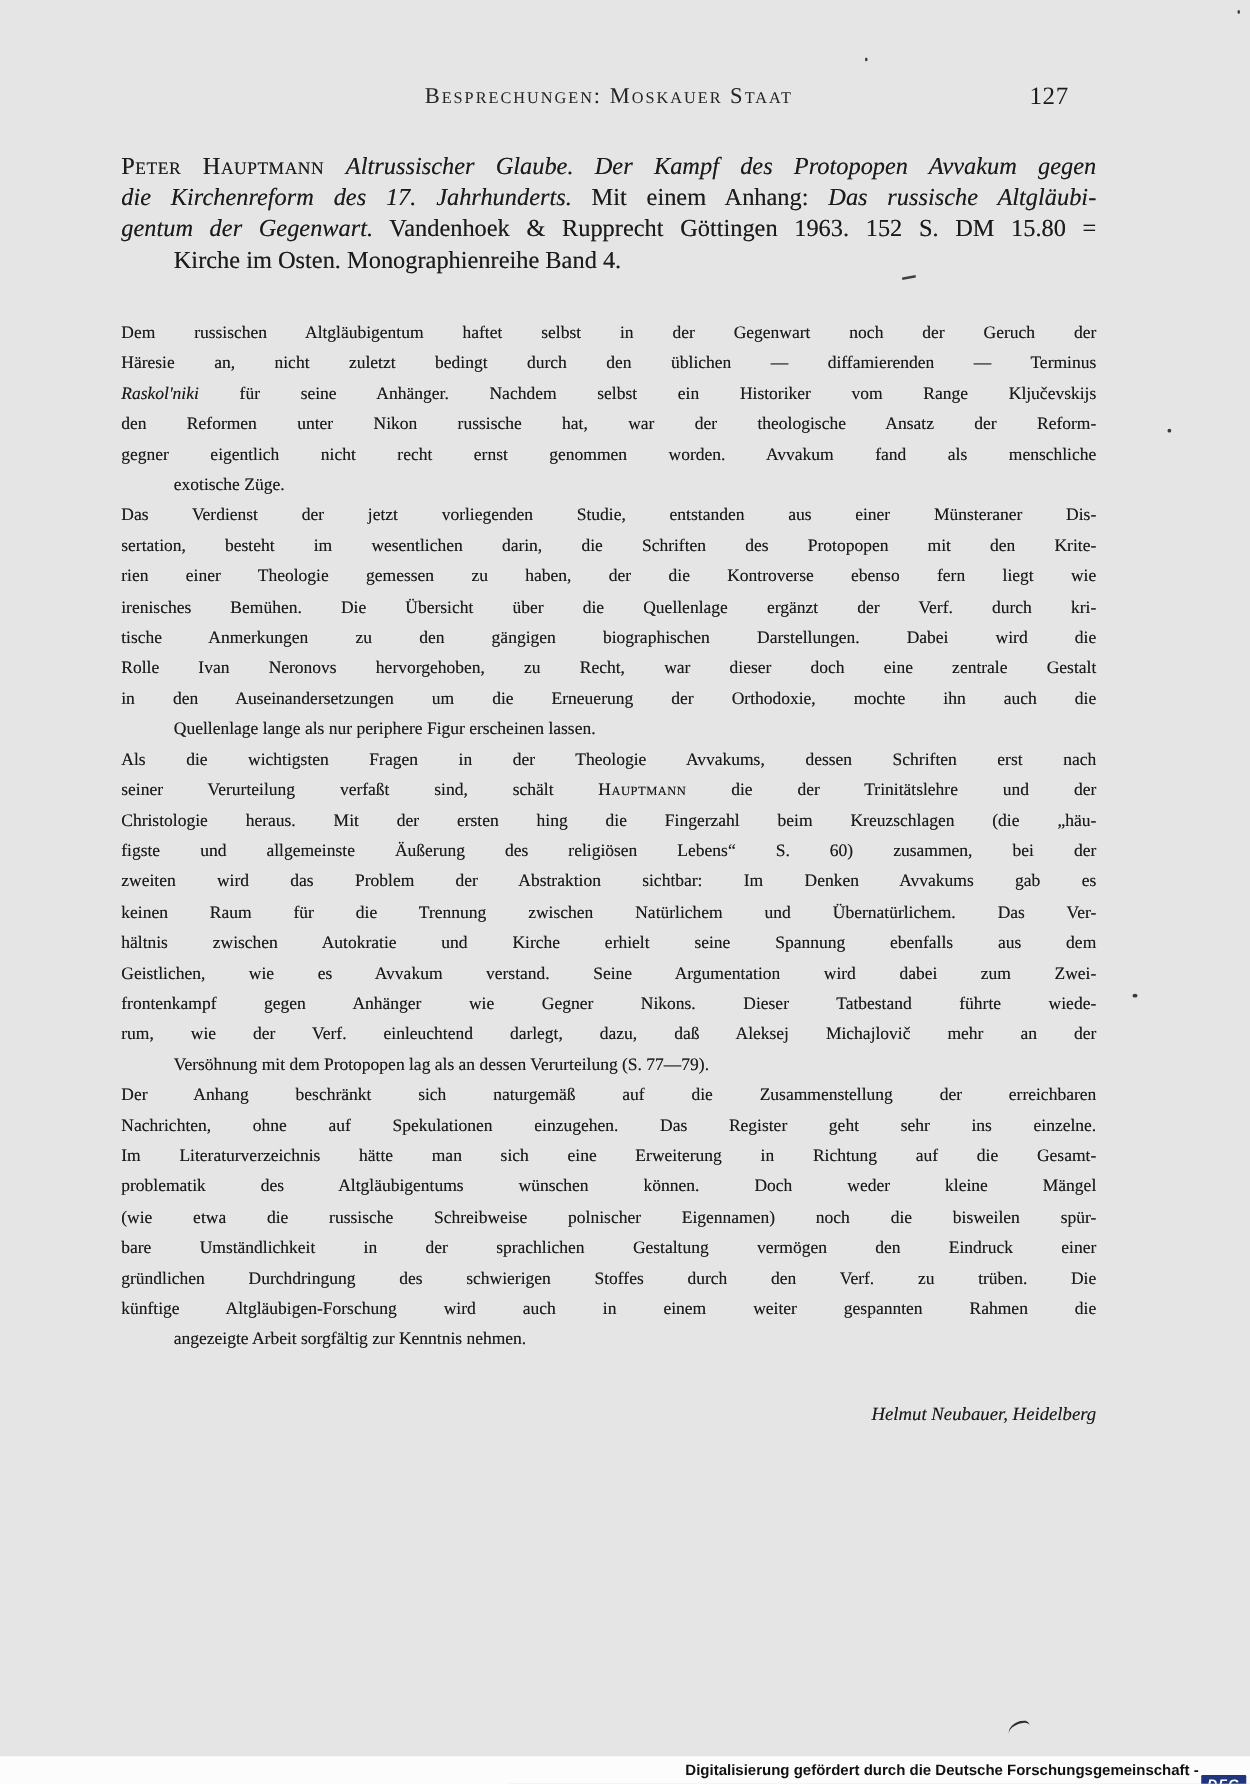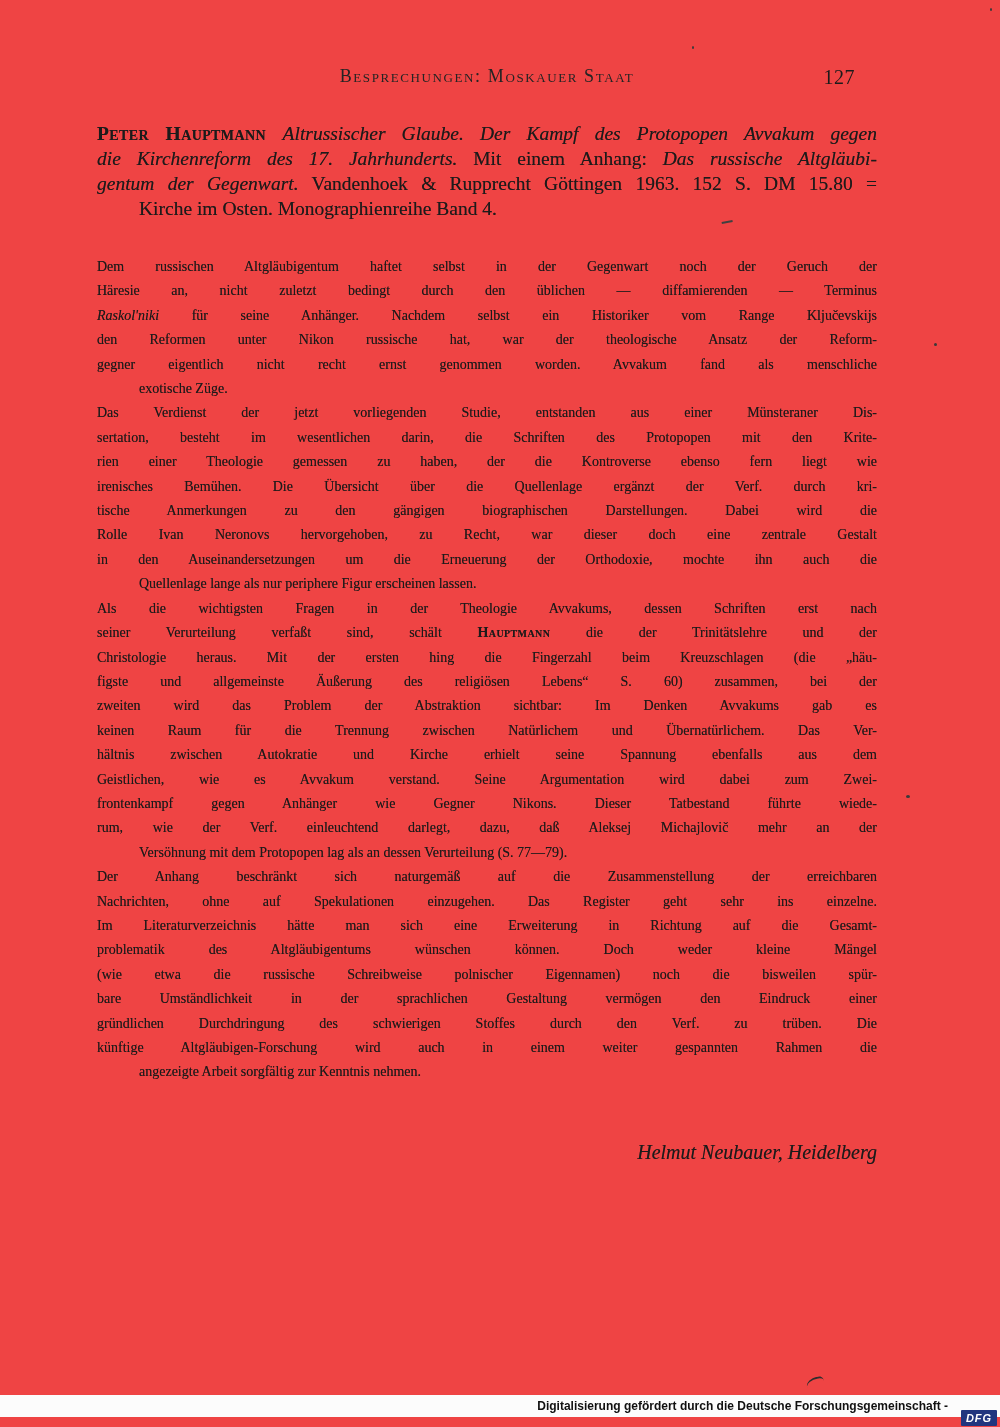--- a/index.html
+++ b/index.html
@@ -36,41 +36,40 @@
   .review-body { top: 255px; font-size: 14px; line-height: 24.4px; }
   .para { margin: 0; }
   .line {
     text-align: justify;
     text-align-last: justify;
     white-space: normal;
     text-shadow: 0 0 0.5px rgba(15,15,15,0.55);
   }
   .line.last { text-align-last: left; margin-left: 42px; }
   .i  { font-style: italic; }
-  .sc { font-variant: small-caps; letter-spacing: 0.4px; font-weight: bold; }
+  .sc { font-variant: small-caps; letter-spacing: 0.4px; }
 
   .signature {
     top: 1124px;
     text-align: right;
     font-style: italic;
-    font-size: 20px;
+    font-size: 15px;
     text-shadow: 0 0 0.5px rgba(15,15,15,0.5);
-    margin-top: 17px;
   }
 
   
   .footer-bar {
     position: absolute;
-    left: 0; right: 0; bottom: 10px;
+    left: 0; right: 0; bottom: 0;
     height: 22px;
     background: #fcfcfc;
     display: flex;
     align-items: center;
     justify-content: flex-end;
-    gap: 13px;
+    gap: 2px;
     padding-right: 3px;
     box-sizing: border-box;
     font-family: "Liberation Sans", sans-serif;
     text-align: center;
   }
   .footer-credit { font-size: 12px; font-weight: 700; color: #101010; }
   .dfg-logo {
     width: 36px; height: 16px;
     background: #21357e;
     color: #ffffff;
@@ -90,21 +89,21 @@
   .artifact.hook {
     background: none;
     border-radius: 70% 30% 0 0 / 100% 55% 0 0;
     border-top: 2px solid #2e2e2e;
     transform: rotate(-10deg);
   }
 </style>
 </head>
 <body>
 
-<div class="scan" style="background: #ef4444;">
+<div class="scan" style="background: #e5e5e5;">
 
   <div class="column header">
     <div class="running-title">Besprechungen: Moskauer Staat</div>
     <div class="page-number">127</div>
   </div>
 
   <div class="column biblio">
       <div class="line"><span class="sc">Peter Hauptmann </span><span class="i">Altrussischer Glaube. Der Kampf des Protopopen Avvakum gegen</span></div>
       <div class="line"><span class="i">die Kirchenreform des 17. Jahrhunderts.</span><span> Mit einem Anhang: </span><span class="i">Das russische Altgläubi-</span></div>
       <div class="line"><span class="i">gentum der Gegenwart.</span><span> Vandenhoek &amp; Rupprecht Göttingen 1963. 152 S. DM 15.80 =</span></div>

